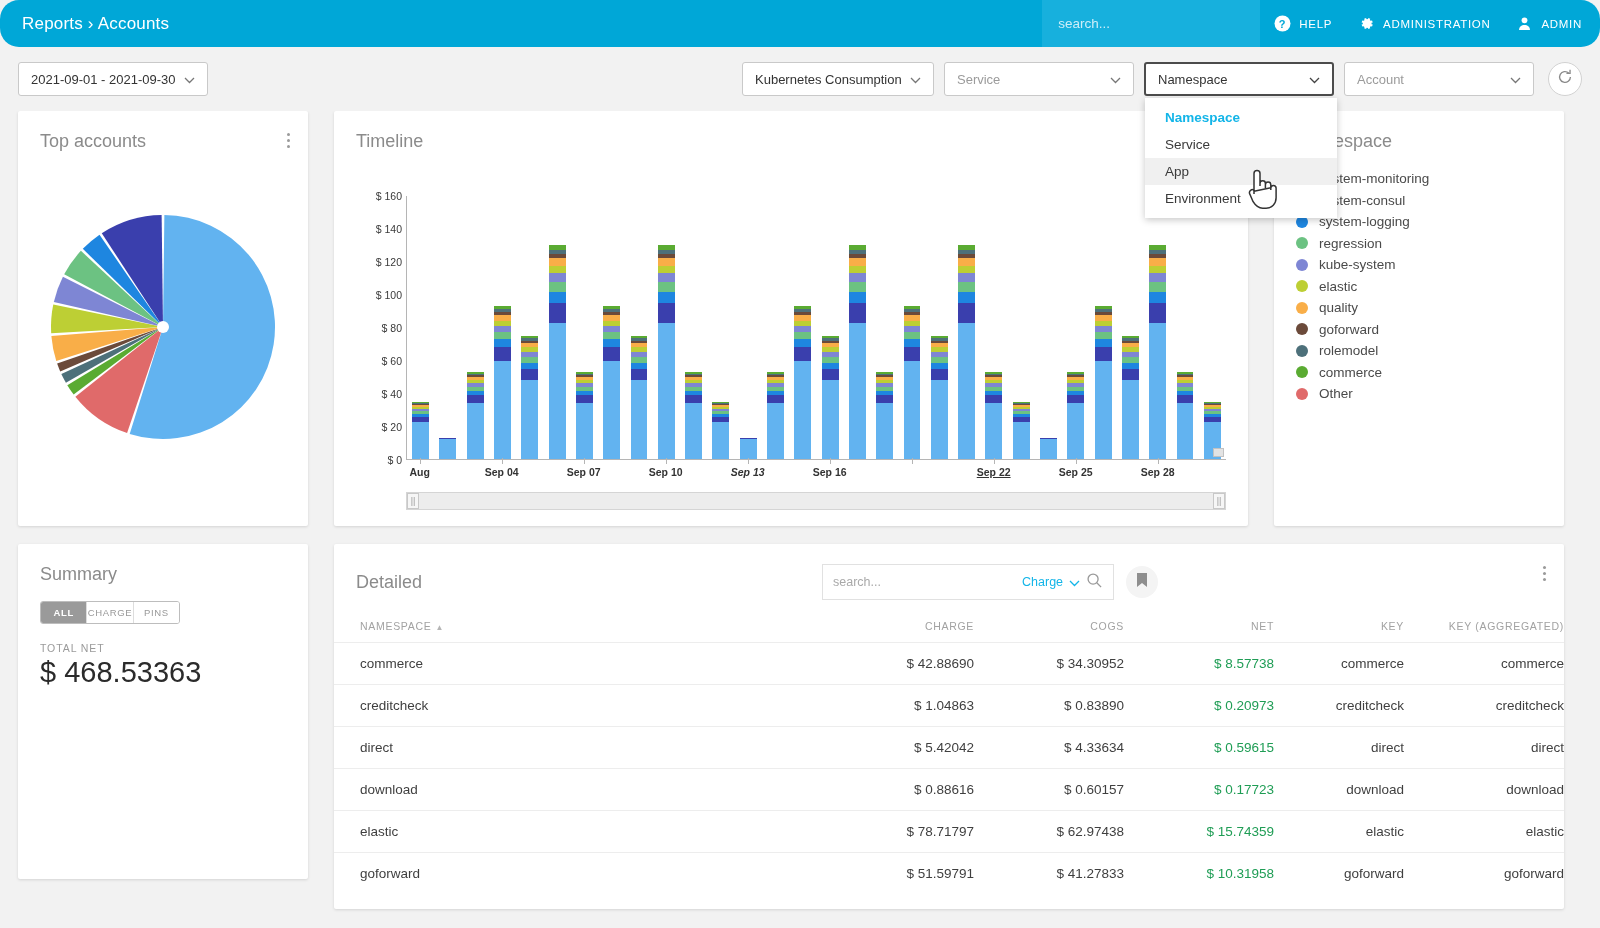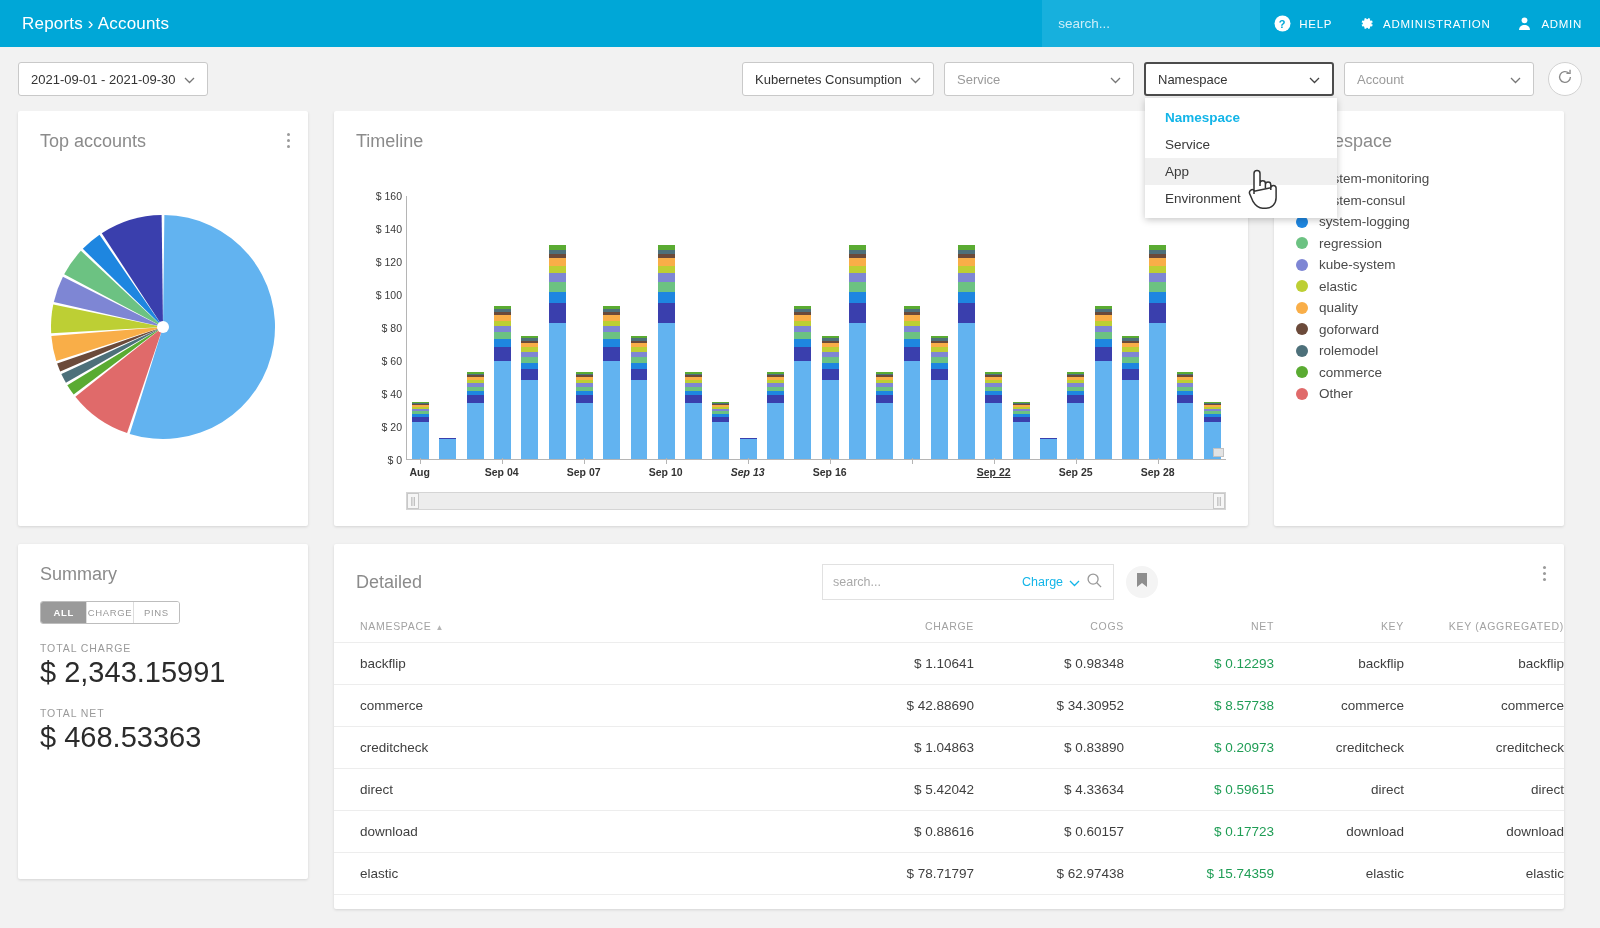--- a/index.html
+++ b/index.html
@@ -6,21 +6,21 @@
   html, body {
     width: 1600px; height: 928px;
     background: #f2f2f2;
     font-family: "Liberation Sans", sans-serif;
     overflow: hidden;
   }
 
   
   .topbar {
     height: 47px; background: #00a7d7; display: flex; align-items: stretch;
-    position: relative; z-index: 40;
+    position: relative; z-index: 40; border-radius: 19px;
   }
   .brand { display: flex; align-items: center; padding-left: 22px; flex: 1; }
   .brand-text { color: #fff; font-size: 17px; letter-spacing: .2px; }
   .top-search {
     width: 218px; background: #17b0dd; display: flex; align-items: center;
     padding: 0 16px;
   }
   .top-search input {
     background: transparent; border: 0; outline: none; color: #fff;
     font-size: 13.5px; width: 100%; font-family: "Liberation Sans", sans-serif;
@@ -801,24 +801,20 @@
   </div>
 
   <div class="row">
 
     <div class="card c-summary">
       <div class="card-title">Summary</div>
       <div class="seg-ctl">
         <div class="seg-btn on">ALL</div>
         <div class="seg-btn">CHARGE</div>
         <div class="seg-btn">PINS</div>
-      </div>
-      <div class="kpi">
-        <div class="kpi-label">TOTAL CHARGE</div>
-        <div class="kpi-value">$ 2,343.15991</div>
       </div>
       <div class="kpi">
         <div class="kpi-label">TOTAL NET</div>
         <div class="kpi-value">$ 468.53363</div>
       </div>
     </div>
 
     <div class="card c-detail">
       <div class="kebab">
           <span></span>
@@ -858,28 +854,20 @@
               <span>NAMESPACE</span><span class="sort-caret">▲</span>
             </th>
             <th class="col-ch">CHARGE</th>
             <th class="col-cg">COGS</th>
             <th class="col-net">NET</th>
             <th class="col-k">KEY</th>
             <th class="col-ka">KEY (AGGREGATED)</th>
           </tr>
         </thead>
         <tbody id="dt-body">
-            <tr>
-              <td class="l col-ns">backflip</td>
-              <td class="col-ch">$ 1.10641</td>
-              <td class="col-cg">$ 0.98348</td>
-              <td class="col-net net">$ 0.12293</td>
-              <td class="col-k">backflip</td>
-              <td class="col-ka">backflip</td>
-            </tr>
             <tr>
               <td class="l col-ns">commerce</td>
               <td class="col-ch">$ 42.88690</td>
               <td class="col-cg">$ 34.30952</td>
               <td class="col-net net">$ 8.57738</td>
               <td class="col-k">commerce</td>
               <td class="col-ka">commerce</td>
             </tr>
             <tr>
               <td class="l col-ns">creditcheck</td>

